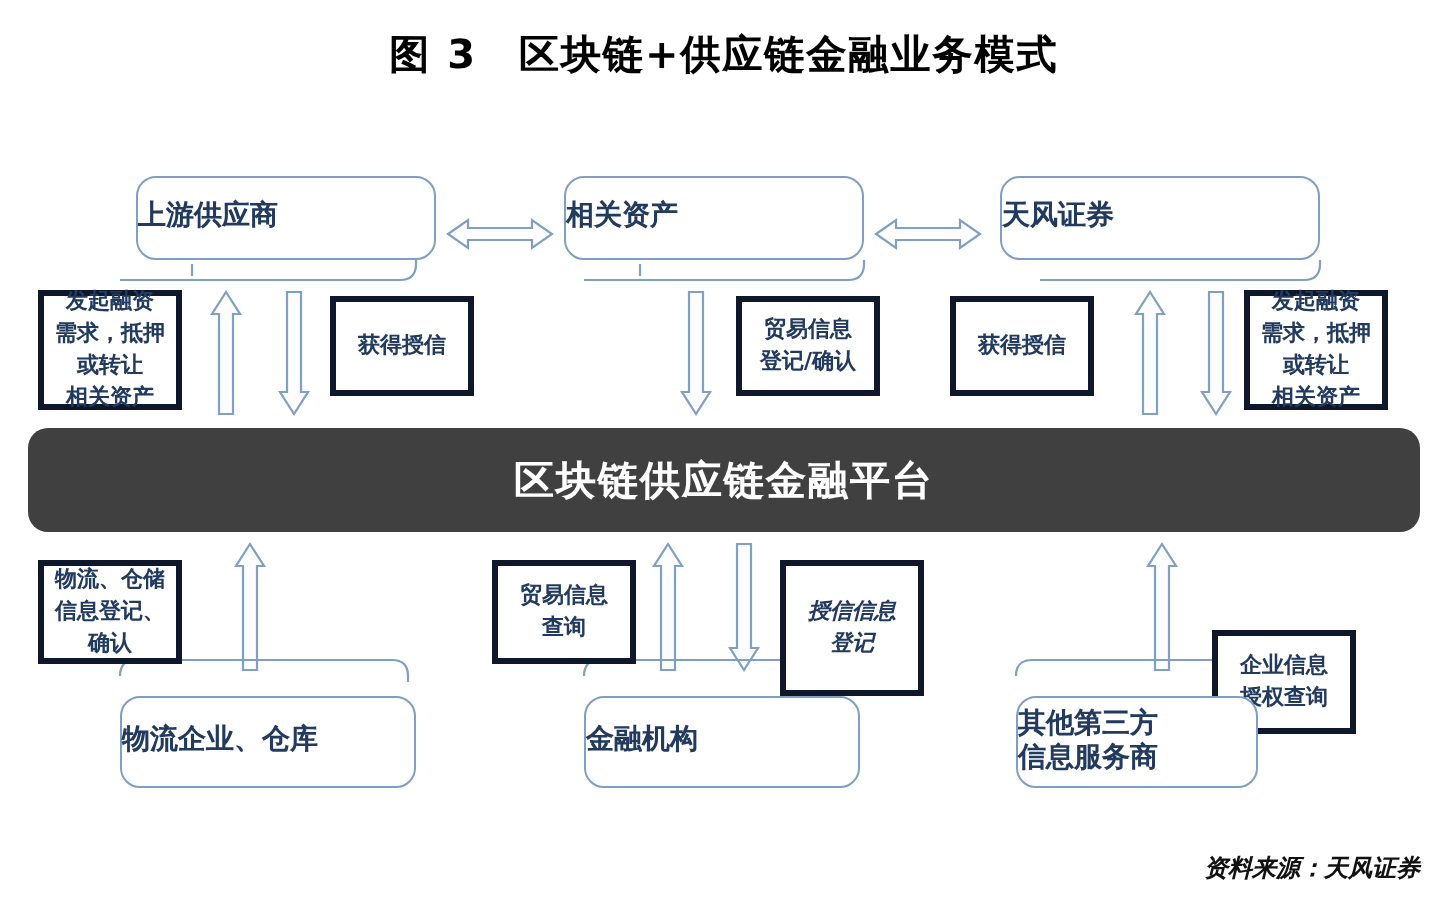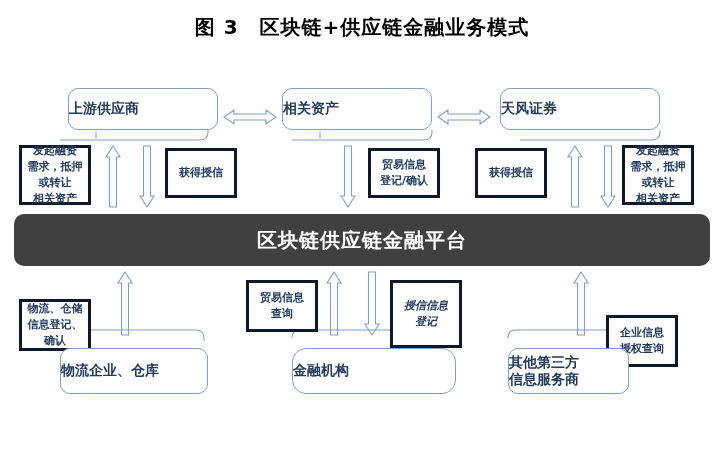--- a/index.html
+++ b/index.html
@@ -157,21 +157,21 @@
       <div>需求，抵押</div>
       <div>或转让</div>
       <div>相关资产</div>
     </div>
   </div>
 
   <div class="platform" style="left:14px;top:214px;width:696px;height:52px;background:#404040;">
     <span>区块链供应链金融平台</span>
   </div>
 
-  <div class="nbox" style="left:19px;top:280px;width:72px;height:52px;margin-top:19px;">
+  <div class="nbox" style="left:19px;top:280px;width:72px;height:52px;">
     <div>
       <div>物流、仓储</div>
       <div>信息登记、</div>
       <div>确认</div>
     </div>
   </div>
 
   <div class="nbox" style="left:246px;top:280px;width:72px;height:52px;">
     <div>
       <div>贸易信息</div>
@@ -191,26 +191,27 @@
       <div>企业信息</div>
       <div>授权查询</div>
     </div>
   </div>
 
   <div class="ebox" style="left:60px;top:348px;width:148px;height:46px;">
     <div>
         <div>物流企业、仓库</div>
       </div>
   </div>
-  <div class="ebox" style="left:292px;top:348px;width:164px;height:46px;border-radius:14px;">
+  <div class="ebox" style="left:292px;top:348px;width:138px;height:46px;">
     <div>
         <div>金融机构</div>
       </div>
   </div>
   <div class="ebox" style="left:508px;top:348px;width:121px;height:46px;">
     <div>
       <div>其他第三方</div>
       <div>信息服务商</div>
     </div>
   </div>
 
+  <div class="source">资料来源：天风证券</div>
 
 </div>
 
 </body></html>

